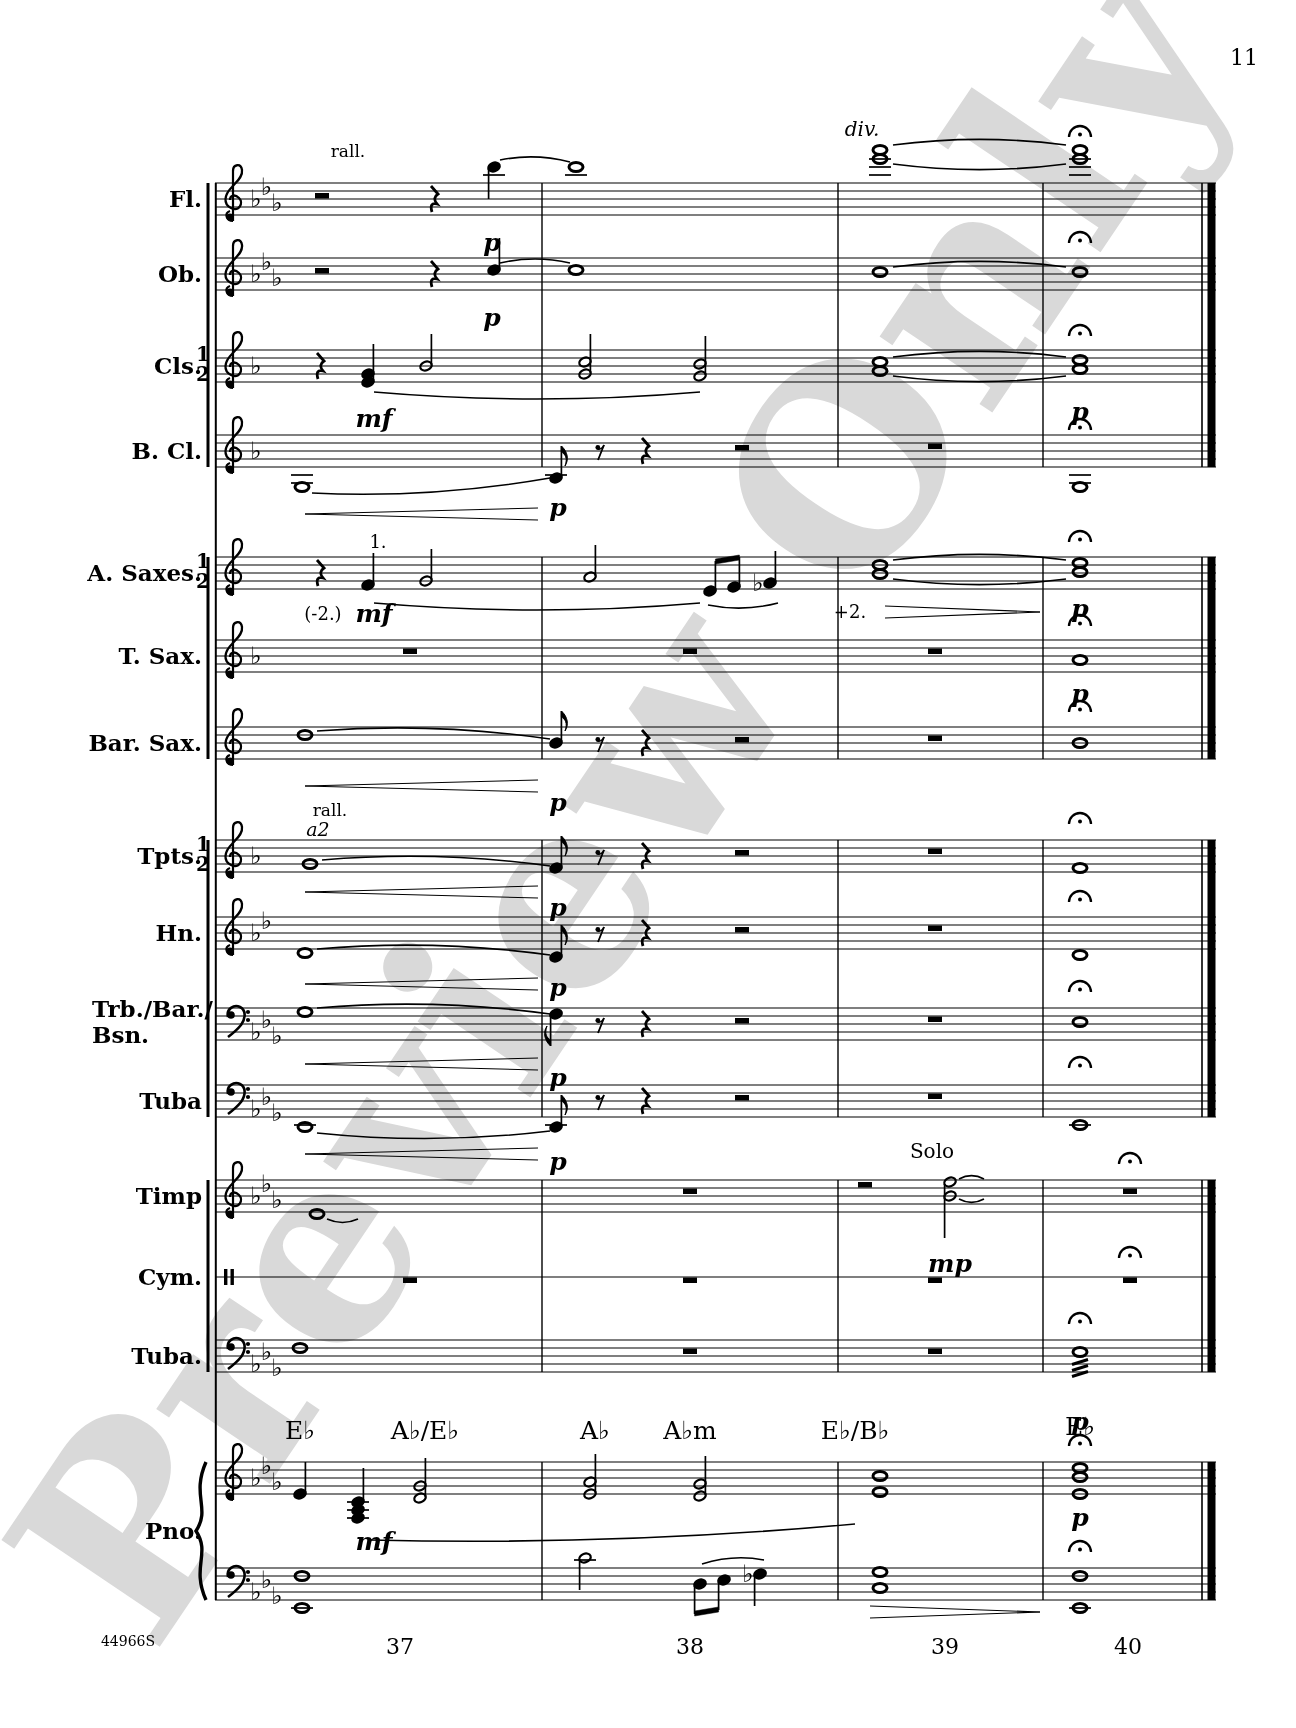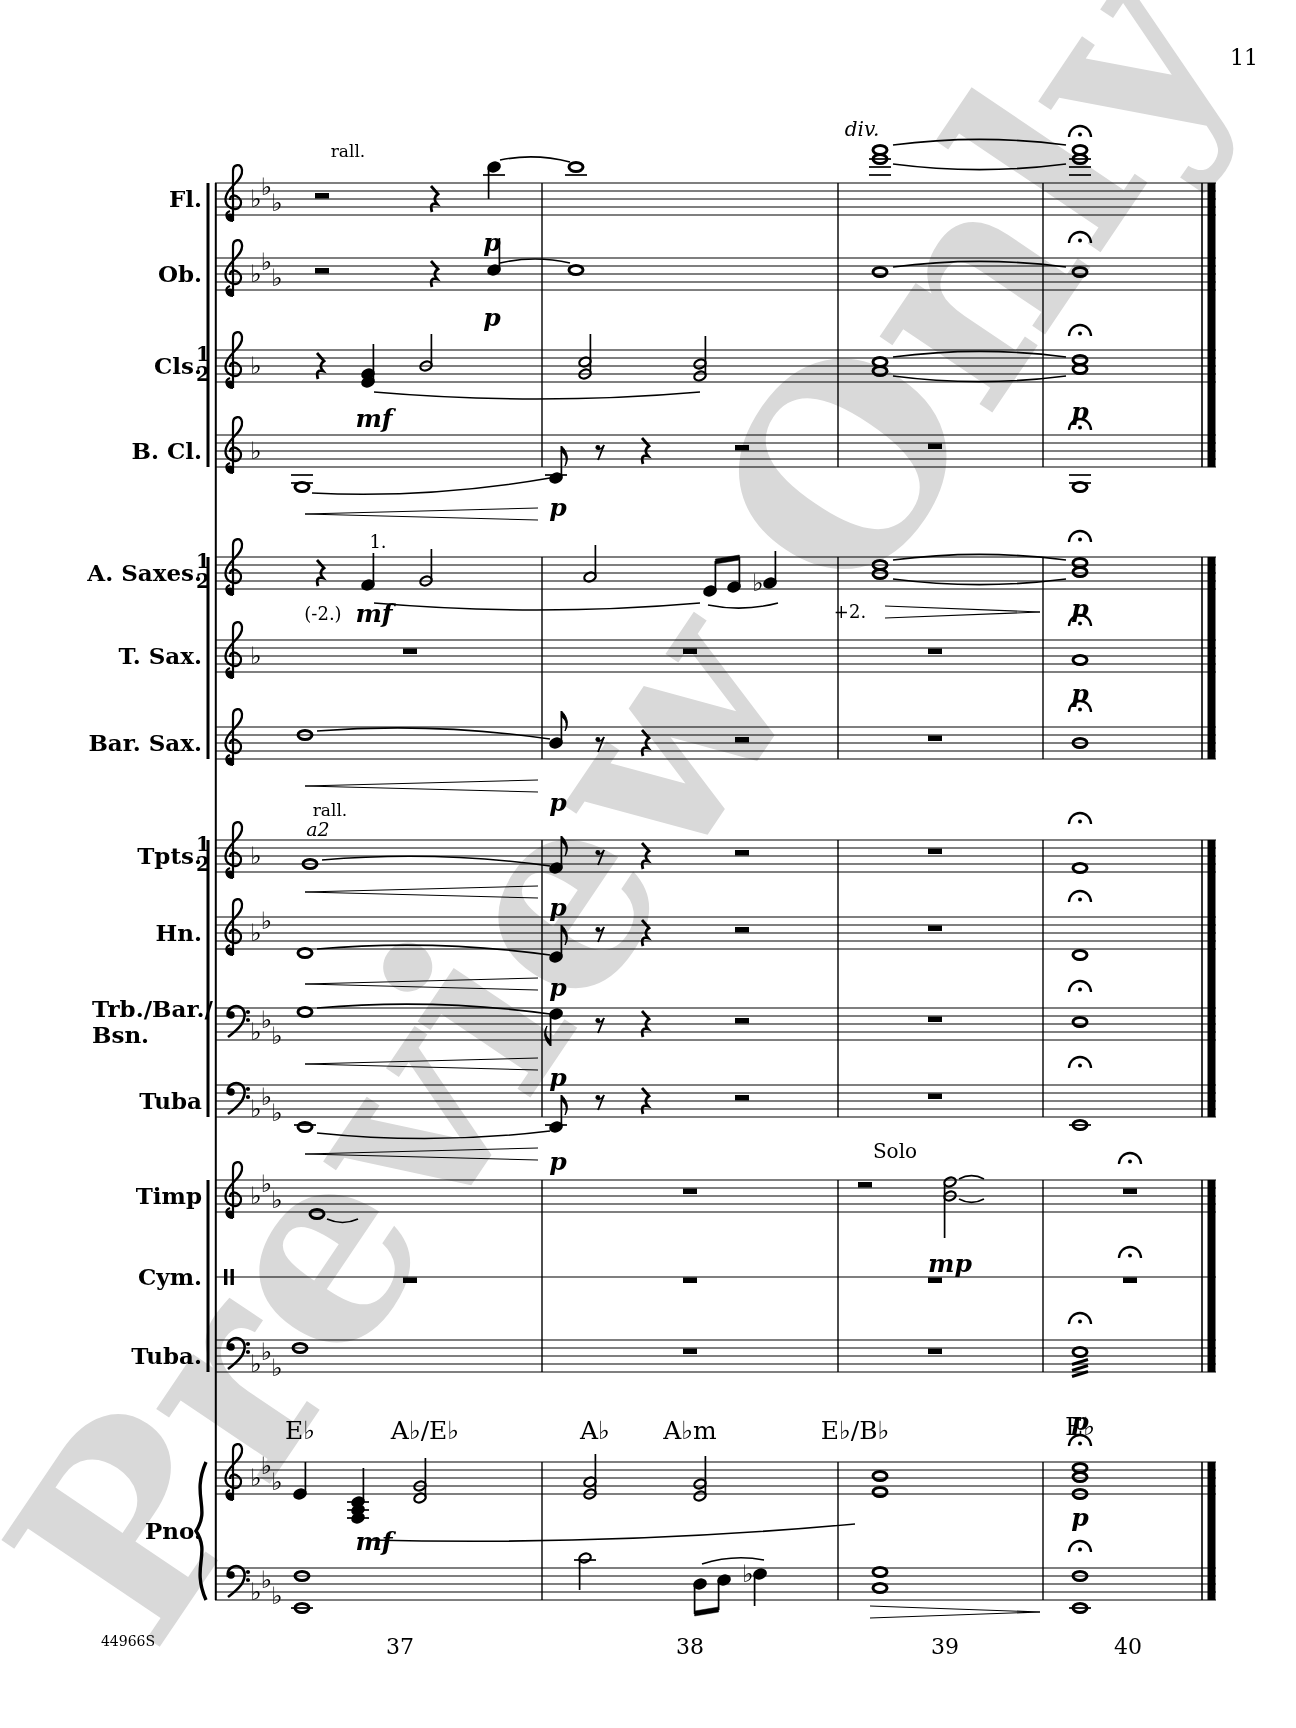--- a/index.html
+++ b/index.html
@@ -577,21 +577,21 @@
   <div class="t chord" style="left:855px;top:1430px">E♭/B♭</div>
   <div class="t chord" style="left:1080px;top:1426px">E♭</div>
 
   <div class="t rall" style="left:348px;top:151px">rall.</div>
   <div class="t rall" style="left:330px;top:810px">rall.</div>
   <div class="t ital" style="left:862px;top:129px">div.</div>
   <div class="t ital" style="left:318px;top:829px;font-size:19px">a2</div>
   <div class="t small" style="left:378px;top:541px">1.</div>
   <div class="t small" style="left:323px;top:613px">(-2.)</div>
   <div class="t small" style="left:850px;top:611px">+2.</div>
-  <div class="t solo" style="left:895px;top:1151px">Solo</div>
+  <div class="t solo" style="left:932px;top:1151px">Solo</div>
 
   <div class="t dyn" style="left:492px;top:242px">p</div>
   <div class="t dyn" style="left:492px;top:317px">p</div>
   <div class="t dyn" style="left:374px;top:418px">mf</div>
   <div class="t dyn" style="left:1080px;top:411px">p</div>
   <div class="t dyn" style="left:558px;top:507px">p</div>
   <div class="t dyn" style="left:374px;top:613px">mf</div>
   <div class="t dyn" style="left:1080px;top:608px">p</div>
   <div class="t dyn" style="left:1080px;top:693px">p</div>
   <div class="t dyn" style="left:558px;top:802px">p</div>

